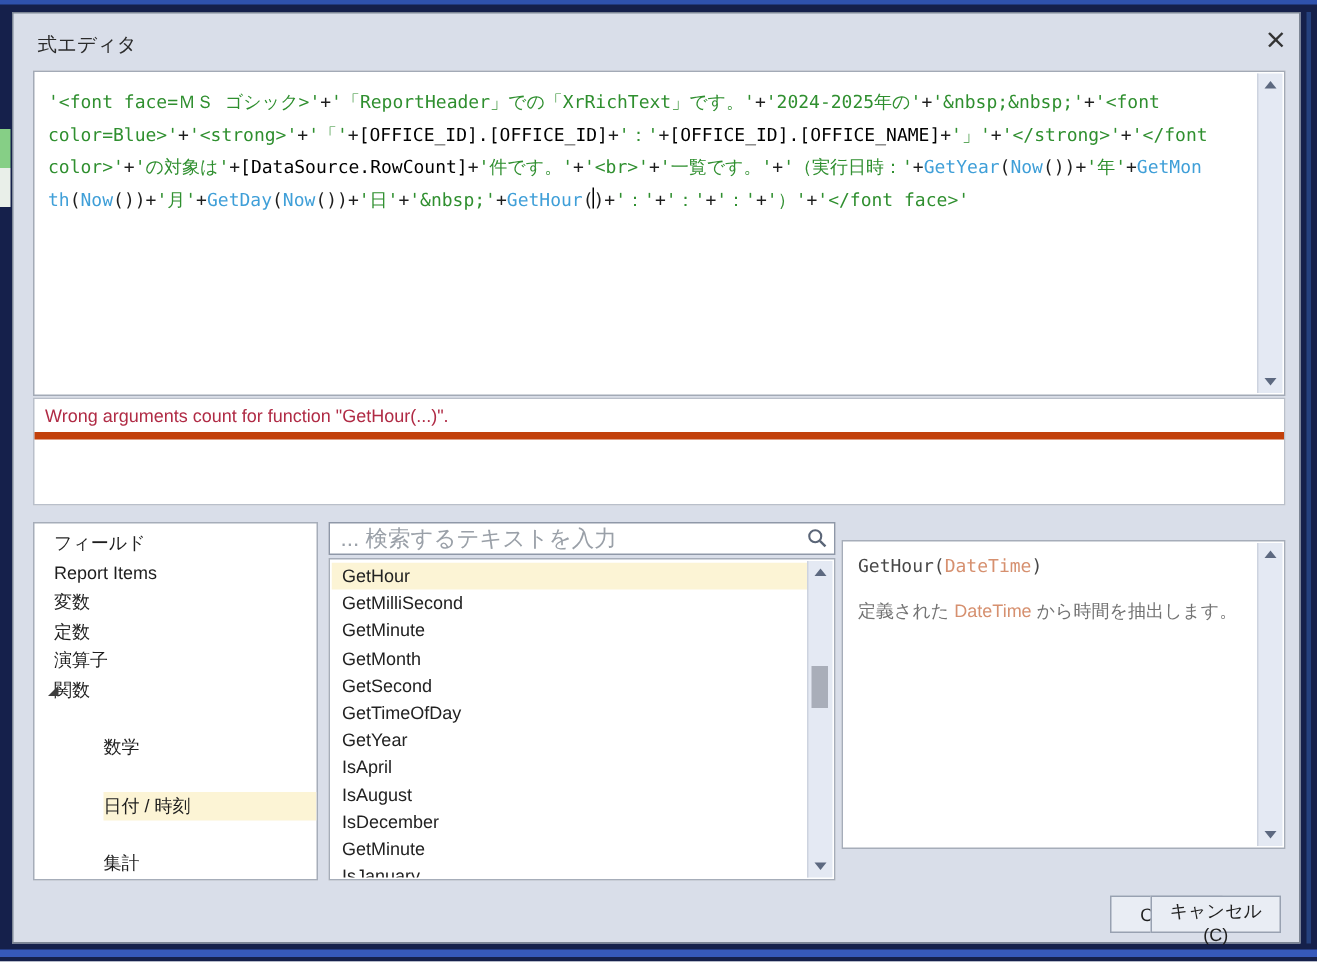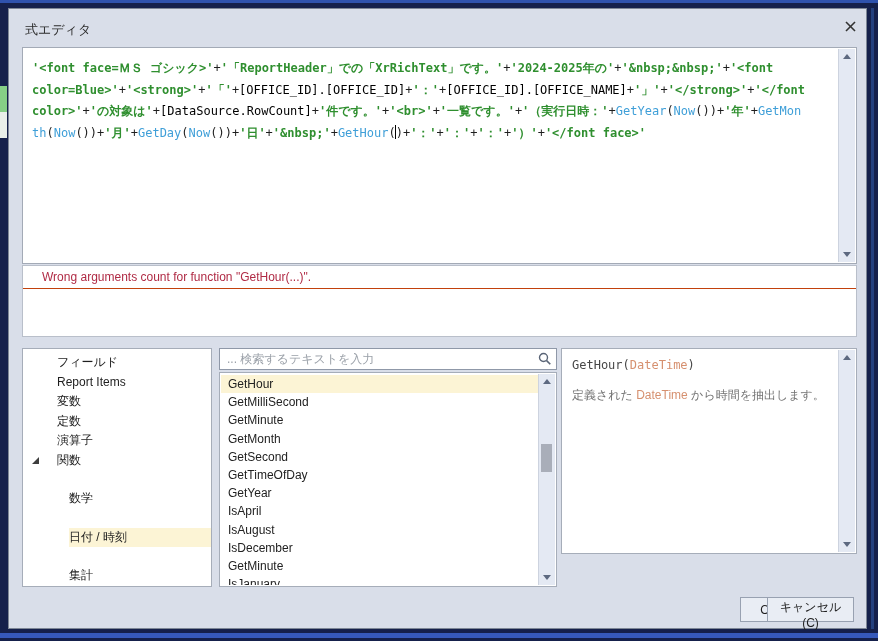--- a/index.html
+++ b/index.html
@@ -17,66 +17,66 @@
   .title{position:absolute;left:16px;top:12px;font-size:13px;color:#2b2b2b;text-align:center;}
   .close{position:absolute;left:832px;top:8px;width:20px;height:20px;cursor:pointer;}
   .close svg{display:block;}
 
   
   .editor{position:absolute;left:13px;top:38px;width:835px;height:217px;background:#ffffff;
           border:1px solid #a3aab6;box-sizing:border-box;}
   .code{position:absolute;left:0;top:0;right:17px;bottom:0;padding:10px 0 0 9px;overflow:hidden;}
   .code-line{white-space:pre;font-family:"DejaVu Sans Mono","Liberation Mono",monospace;
              font-size:12px;line-height:21.5px;color:#1e1e1e;}
-  .seg-s{color:#2f8f2f;font-weight:bold;}
+  .seg-s{color:#2f8f2f;}
   .seg-o{color:#1e1e1e;}
   .seg-f{color:#000000;}
   .seg-fn{color:#3f9fd8;}
   .caret{display:inline-block;width:1px;height:14px;background:#000;vertical-align:-2px;margin:0 -0.5px;}
 
   
   .vscroll{position:absolute;top:1px;right:1px;bottom:1px;width:16px;background:#e4e9f3;border-left:1px solid #cdd3df;}
   .sb-up,.sb-down{position:absolute;left:0;width:16px;height:16px;}
   .sb-up{top:0;}
   .sb-down{bottom:0;}
   .sb-up::after,.sb-down::after{content:"";position:absolute;left:4px;}
   .sb-up::after{top:5px;border-left:4px solid transparent;border-right:4px solid transparent;border-bottom:5px solid #5d6980;}
   .sb-down::after{top:6px;border-left:4px solid transparent;border-right:4px solid transparent;border-top:5px solid #5d6980;}
   .sb-thumb{position:absolute;left:2px;width:11px;background:#a9aeb9;}
 
   
   .errorbox{position:absolute;left:13px;top:256px;width:835px;height:72px;background:#fff;
             border:1px solid #b9bfca;box-sizing:border-box;}
-  .error-row{height:22px;line-height:22px;padding-left:19px;border-bottom:1px solid #c2410c;
+  .error-row{height:22px;line-height:22px;padding-left:7px;border-bottom:5px solid #c2410c;
              font-size:12px;color:#b02b45;}
 
   
   .panel{position:absolute;background:#fff;border:1px solid #a6adb9;box-sizing:border-box;}
   .tree{left:13px;top:339px;width:190px;height:239px;padding-top:4px;overflow:hidden;}
   .tree-row{position:relative;height:19.5px;line-height:19.5px;font-size:12px;color:#1e1e1e;display:flex;cursor:default;}
-  .tree-indent0{padding-left:34px;}
+  .tree-indent0{padding-left:13px;}
   .tree-indent1{padding-left:46px;margin-top:19px;}
   .tree-label{flex:1;}
   .tree-row.sel .tree-label{background:#fcf4d5;}
   .tri{position:absolute;left:9px;top:6px;width:0;height:0;
        border-left:7px solid transparent;border-bottom:7px solid #3e3e3e;}
 
   .searchbox{position:absolute;left:210px;top:339px;width:338px;height:22px;background:#fff;
              border:1px solid #8f98a8;box-sizing:border-box;}
   .searchbox input{position:absolute;left:0;top:0;width:312px;height:20px;border:none;outline:none;
-                   padding:0 0 0 7px;font-size:12px;font-family:inherit;color:#ef4444;background:transparent;}
+                   padding:0 0 0 7px;font-size:15px;font-family:inherit;color:#ef4444;background:transparent;}
   .searchbox input::placeholder{color:#9aa0a8;opacity:1;}
   .mag{position:absolute;right:4px;top:3px;width:14px;height:14px;cursor:pointer;}
 
   .flist{left:210px;top:363px;width:338px;height:215px;overflow:hidden;}
   .list-row{height:18.2px;line-height:18.2px;font-size:12px;color:#222;padding-left:7px;cursor:default;}
   .list-row.sel{background:#fcf4d5;}
   .list-inner{position:absolute;left:1px;top:2px;right:18px;bottom:1px;overflow:hidden;}
 
-  .detail{left:552px;top:339px;width:296px;height:206px;}
+  .detail{left:552px;top:351px;width:296px;height:206px;}
   .sig{position:absolute;left:10px;top:9px;font-family:"DejaVu Sans Mono","Liberation Mono",monospace;
        font-size:12px;color:#474747;}
   .desc{position:absolute;left:10px;top:38px;font-size:12px;color:#1e1e1e;}
   .seg-sig{color:#474747;}
   .seg-param{color:#d6906f;}
   .seg-txt{color:#737373;}
 
   
   .btn{position:absolute;top:588px;height:25px;background:#e9edf4;border:1px solid #98a1b1;
        font-size:12px;font-family:inherit;color:#1e1e1e;cursor:pointer;}

